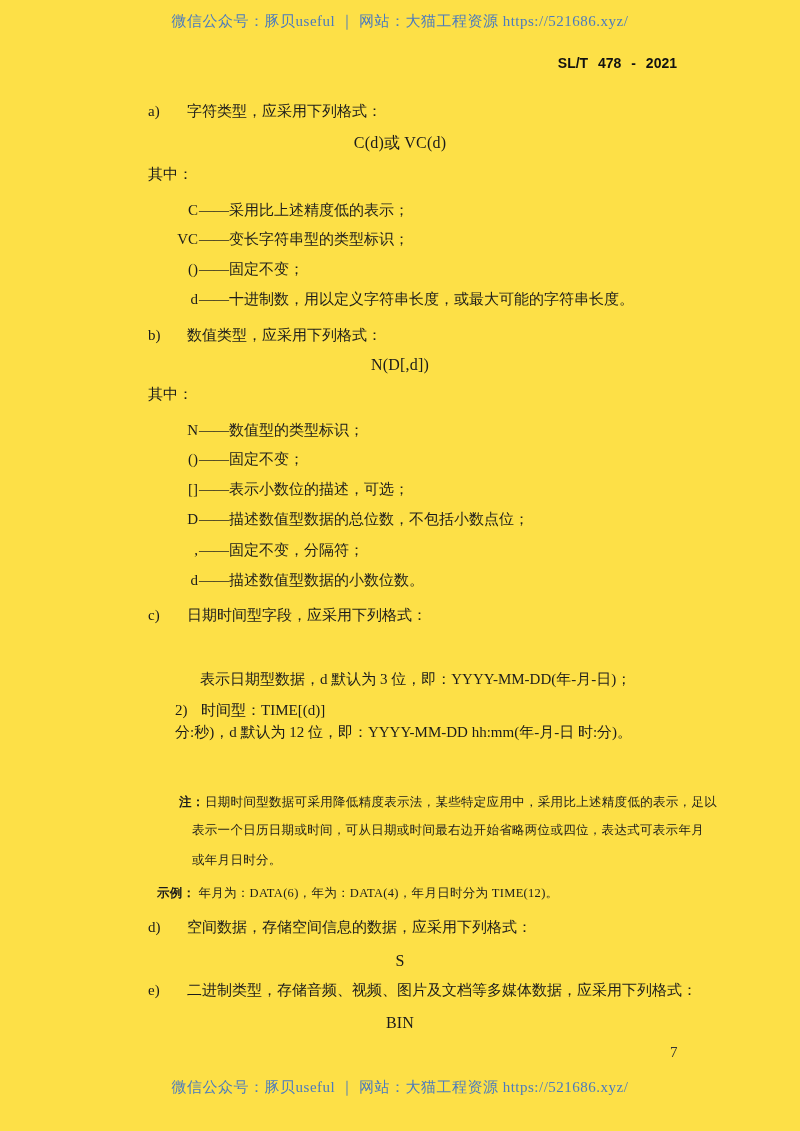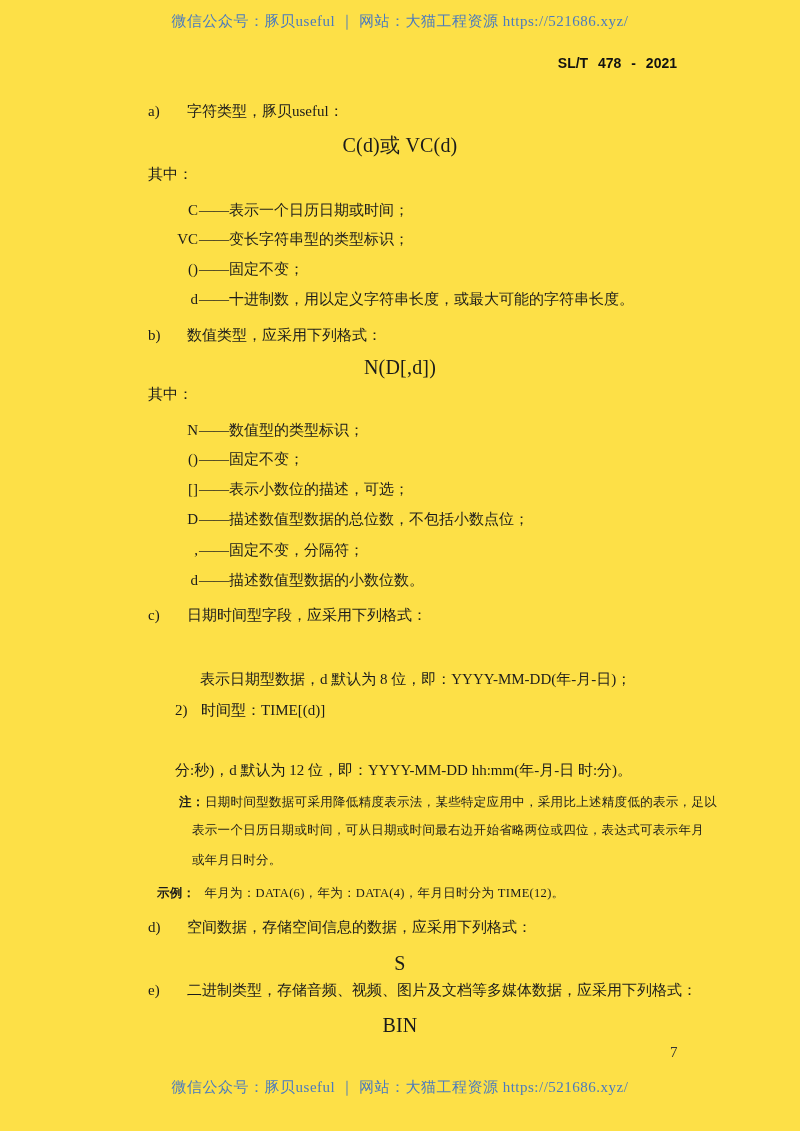--- a/index.html
+++ b/index.html
@@ -44,55 +44,55 @@
     width: 535px;
     font-size: 15px;
     line-height: 1.25;
     white-space: nowrap;
   }
   .ilabel { display: inline-block; width: 39px; }
   .formula {
     text-align: center;
     box-sizing: border-box;
     padding-right: 31px;
-    font-size: 20px;
+    font-size: 16px;
     letter-spacing: 0.2px;
   }
   .def { display: flex; }
   .def .term { display: inline-block; width: 50px; text-align: right; flex: none; }
   .def .desc { margin-left: 1px; }
   .sub { left: 175px; }
   .sub .slabel { display: inline-block; width: 26px; }
   .detail1 { left: 200px; }
   .d2a { left: 205px; }
   .d2b { left: 175px; }
   .note { font-size: 12.5px; letter-spacing: 0.3px; }
   .note1 { left: 167px; margin-left: 12px; }
   .note1 .nlabel { display: inline-block; width: 26px; font-weight: bold; }
   .notecont { left: 192px; }
   .example { left: 157px; font-size: 12.5px; letter-spacing: 0.3px; }
-  .example .elabel { font-weight: bold; margin-right: 9px; }
+  .example .elabel { font-weight: bold; margin-right: 3px; }
 </style>
 </head>
 <body>
 
 <div class="page">
 
   <div class="wm" style="top:12px">微信公众号：豚贝useful ｜ 网站：大猫工程资源 https://521686.xyz/</div>
   <div class="docnum">SL/T 478 - 2021</div>
 
   <div class="line" style="top:102px">
-    <span class="ilabel">a)</span><span>字符类型，豚贝useful：</span>
+    <span class="ilabel">a)</span><span>字符类型，应采用下列格式：</span>
   </div>
   <div class="line formula" style="top:133px">C(d)或 VC(d)</div>
   <div class="line" style="top:165px">其中：</div>
 
   <div class="line def" style="top:201px">
     <span class="term">C</span>
-      <span class="desc">——表示一个日历日期或时间；</span>
+      <span class="desc">——采用比上述精度低的表示；</span>
   </div>
   <div class="line def" style="top:230px">
     <span class="term">VC</span>
       <span class="desc">——变长字符串型的类型标识；</span>
   </div>
   <div class="line def" style="top:260px">
     <span class="term">()</span>
       <span class="desc">——固定不变；</span>
   </div>
   <div class="line def" style="top:290px">
@@ -127,25 +127,25 @@
       <span class="desc">——固定不变，分隔符；</span>
   </div>
   <div class="line def" style="top:571px">
     <span class="term">d</span>
       <span class="desc">——描述数值型数据的小数位数。</span>
   </div>
 
   <div class="line" style="top:606px">
     <span class="ilabel">c)</span><span>日期时间型字段，应采用下列格式：</span>
   </div>
-  <div class="line detail1" style="top:670px">表示日期型数据，d 默认为 8 位，即：YYYY-MM-DD(年-月-日)；</div>
+  <div class="line detail1" style="top:670px">表示日期型数据，d 默认为 3 位，即：YYYY-MM-DD(年-月-日)；</div>
   <div class="line sub" style="top:701px">
     <span class="slabel">2)</span><span>时间型：TIME[(d)]</span>
   </div>
-  <div class="line d2b" style="top:761px">分:秒)，d 默认为 12 位，即：YYYY-MM-DD hh:mm(年-月-日 时:分)。</div>
+  <div class="line d2b" style="top:723px">分:秒)，d 默认为 12 位，即：YYYY-MM-DD hh:mm(年-月-日 时:分)。</div>
 
   <div class="line note note1" style="top:795px">
     <span class="nlabel">注：</span><span>日期时间型数据可采用降低精度表示法，某些特定应用中，采用比上述精度低的表示，足以</span>
   </div>
   <div class="line note notecont" style="top:823px">表示一个日历日期或时间，可从日期或时间最右边开始省略两位或四位，表达式可表示年月</div>
   <div class="line note notecont" style="top:853px">或年月日时分。</div>
 
   <div class="line example" style="top:886px">
     <span class="elabel">示例：</span><span>年月为：DATA(6)，年为：DATA(4)，年月日时分为 TIME(12)。</span>
   </div>

